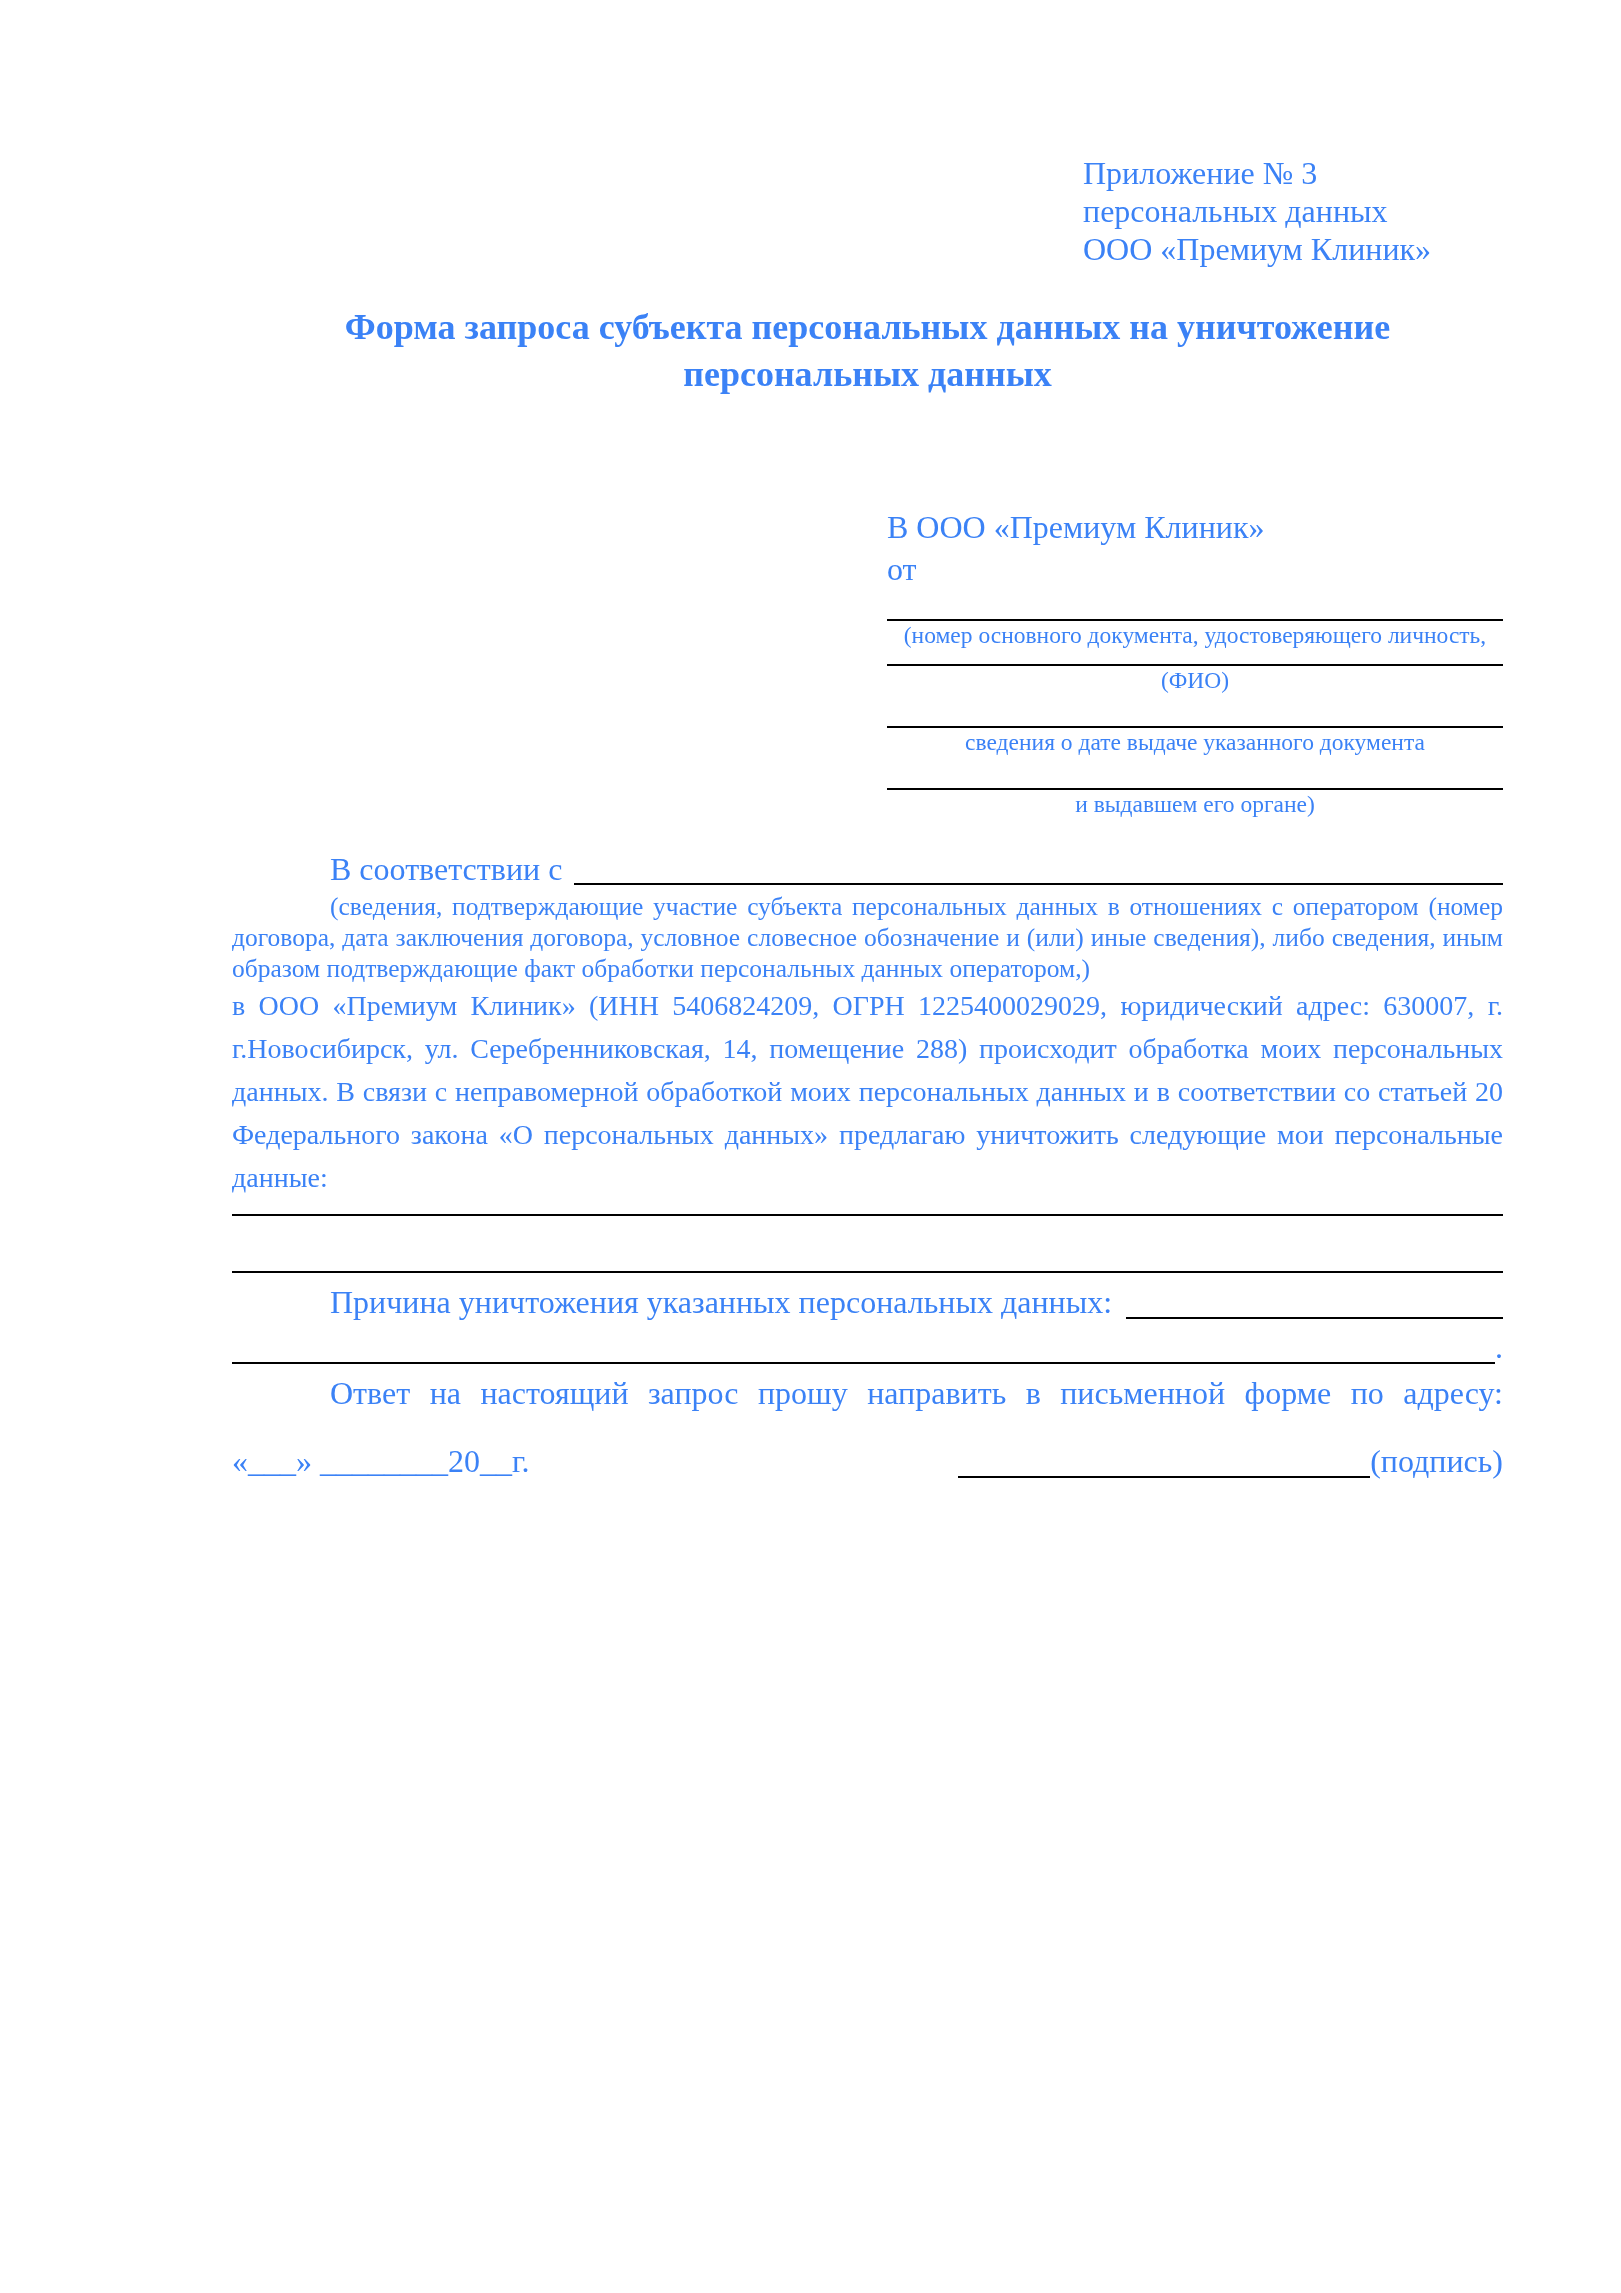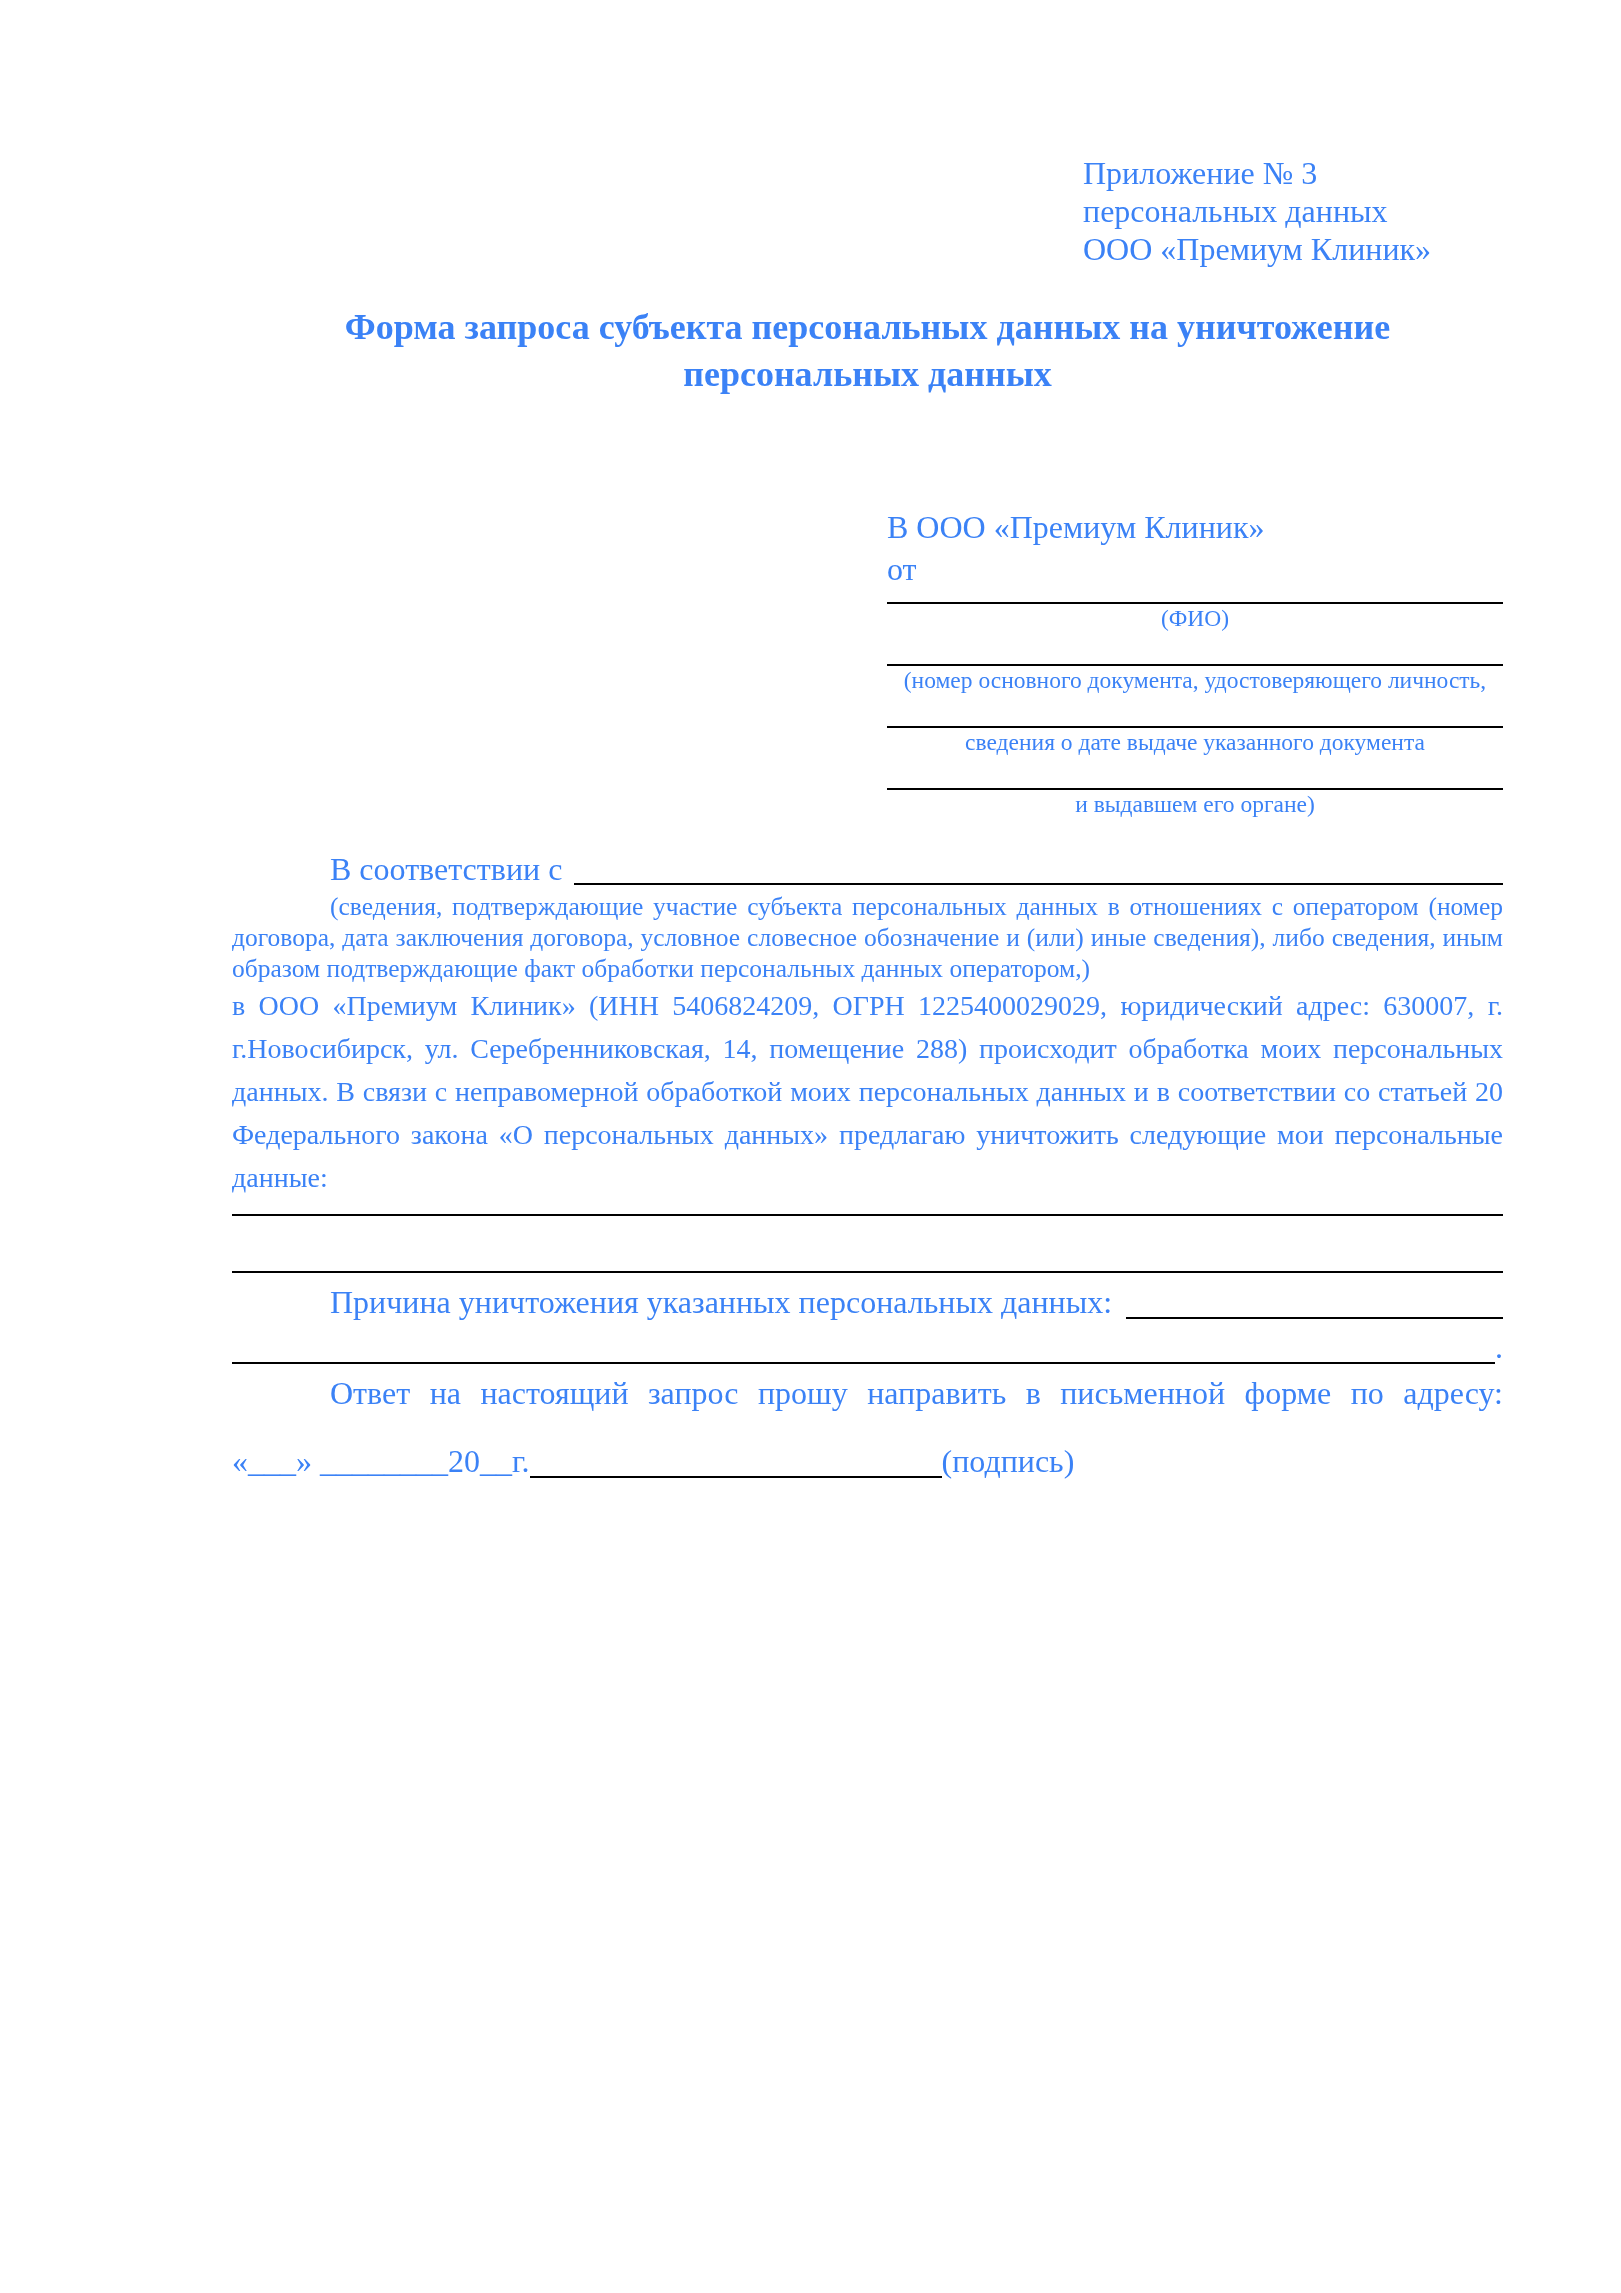--- a/index.html
+++ b/index.html
@@ -36,48 +36,48 @@
   .reason-row .label { padding-left: 98px; padding-right: 13.7px; white-space: nowrap; }
   .reason-row .fill { flex: 1; border-bottom: 2px solid #000; margin-bottom: 4.9px; }
   
   .rule-dot-row { display: flex; align-items: flex-end; font-size: 32px; line-height: 43px; margin-top: 2px; }
   .rule-dot-row .fill { flex: 1; border-bottom: 2px solid #000; margin-bottom: 4.9px; }
   
   .response { font-size: 32px; line-height: 45px; text-align: justify; text-align-last: justify; text-indent: 98px; margin-top: 2px; }
   .response-tail { font-size: 32px; line-height: 45px; }
   .response-tail .fill { display: inline-block; width: 541px; height: 0; border-bottom: 2px solid #000; }
   
-  .footer-row { display: flex; justify-content: flex-start; align-items: flex-end; margin-top: 23.5px; font-size: 32px; line-height: 43px; }
+  .footer-row { display: flex; justify-content: space-between; align-items: flex-end; margin-top: 23.5px; font-size: 32px; line-height: 43px; }
   .sig-group { display: flex; align-items: flex-end; }
   .sig-line { width: 412px; border-bottom: 2px solid #000; margin-bottom: 4.9px; }
 </style>
 </head>
 <body>
 
 <div class="page">
 
   <div class="appendix">
     <div>Приложение № 3</div>
     <div>персональных данных</div>
     <div>ООО «Премиум Клиник»</div>
   </div>
 
   <div class="doc-title">Форма запроса субъекта персональных данных на уничтожение персональных данных</div>
 
   <div class="addressee">
     <div>В ООО «Премиум Клиник»</div>
     <div>от</div>
 
+    <div class="addr-field">
+      <div class="write-line"></div>
+      <div class="field-caption">(номер основного документа, удостоверяющего личность,</div>
+    </div>
     <div class="addr-field first">
       <div class="write-line"></div>
       <div class="field-caption">(ФИО)</div>
-    </div>
-    <div class="addr-field">
-      <div class="write-line"></div>
-      <div class="field-caption">(номер основного документа, удостоверяющего личность,</div>
     </div>
     <div class="addr-field">
       <div class="write-line"></div>
       <div class="field-caption">сведения о дате выдаче указанного документа</div>
     </div>
     <div class="addr-field">
       <div class="write-line"></div>
       <div class="field-caption">и выдавшем его органе)</div>
     </div>
   </div>

